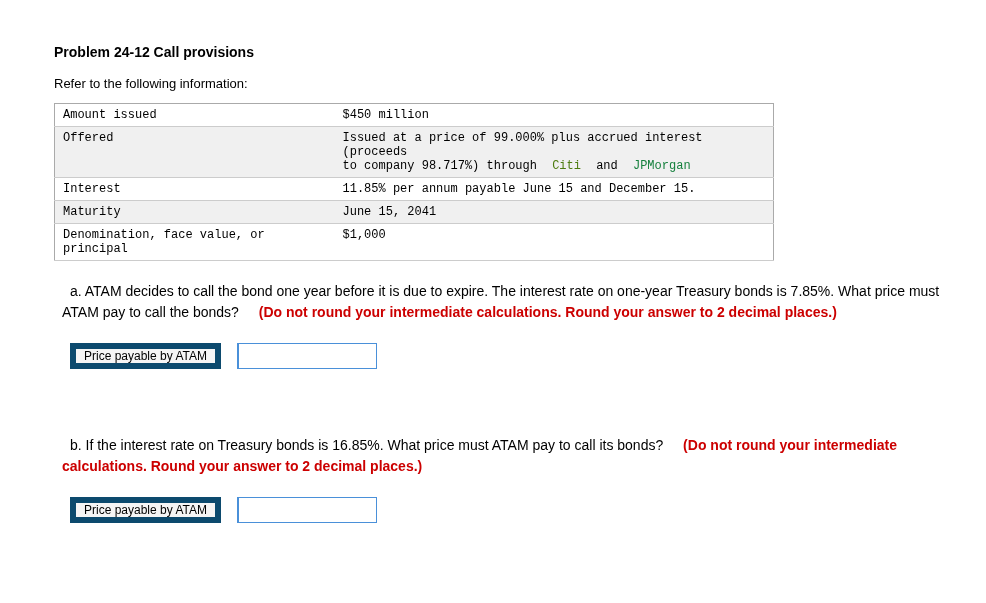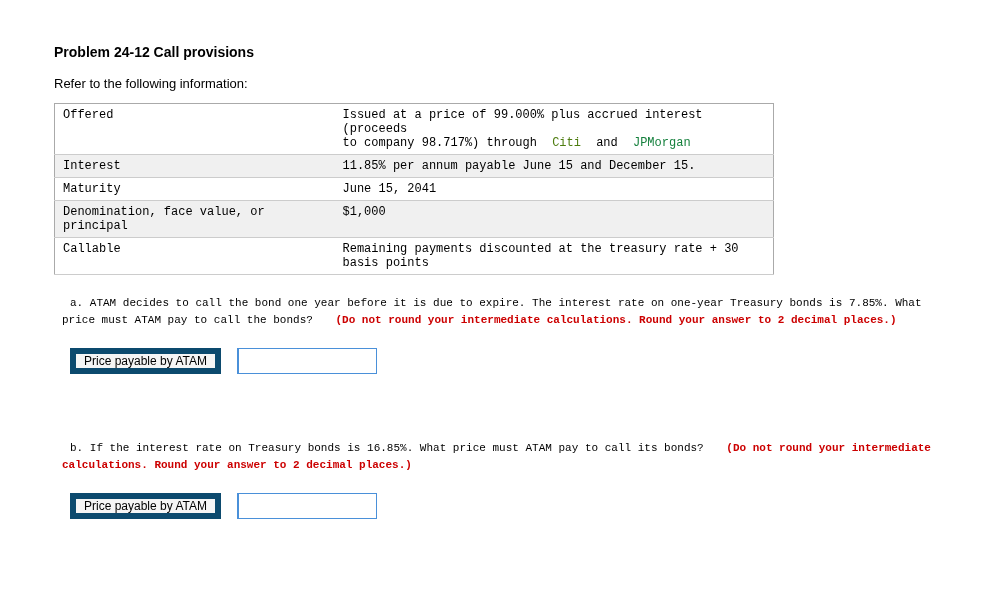--- a/index.html
+++ b/index.html
@@ -53,24 +53,23 @@
       color: #cc0000;
       font-weight: bold;
     }
     .section-a {
       margin-bottom: 20px;
     }
     .section-b {
       margin-bottom: 20px;
     }
     .question-text {
-      font-size: 11px;
+      font-size: 14px;
       margin-bottom: 12px;
       line-height: 1.5;
-      font-family: Liberation Mono, monospace;
     }
     .answer-row {
       display: flex;
       align-items: center;
       gap: 0;
       margin-top: 4px;
     }
     .answer-label {
       font-size: 12px;
       border: 6px solid #0c4a6e;
@@ -104,38 +103,38 @@
 </head>
 <body>
 
 <div class="problem-title">Problem 24-12 Call provisions</div>
 
 <div class="refer-text">Refer to the following information:</div>
 
 <table class="info-table">
   <tbody>
     <tr>
+      <td>Amount issued</td>
+      <td>$450 million</td>
+    </tr>
+    <tr>
       <td>Offered</td>
       <td>Issued at a price of 99.000% plus accrued interest (proceeds<br>to company 98.717%) through <span class="citi-highlight">Citi</span> and <span class="jpmorgan-highlight">JPMorgan</span></td>
     </tr>
     <tr>
       <td>Interest</td>
       <td>11.85% per annum payable June 15 and December 15.</td>
     </tr>
     <tr>
       <td>Maturity</td>
       <td>June 15, 2041</td>
     </tr>
     <tr>
       <td>Denomination, face value, or principal</td>
       <td>$1,000</td>
-    </tr>
-    <tr>
-      <td>Callable</td>
-      <td>Remaining payments discounted at the treasury rate + 30 basis points</td>
     </tr>
   </tbody>
 </table>
 
 <div class="section-a">
   <div class="question-text">
     <span>a. ATAM decides to call the bond one year before it is due to expire. The interest rate on one-year Treasury bonds is 7.85%. What price must ATAM pay to call the bonds? </span><span class="highlight-text">(Do not round your intermediate calculations. Round your answer to 2 decimal places.)</span>
   </div>
   <div class="answer-row">
     <div class="answer-label">Price payable by ATAM</div>

